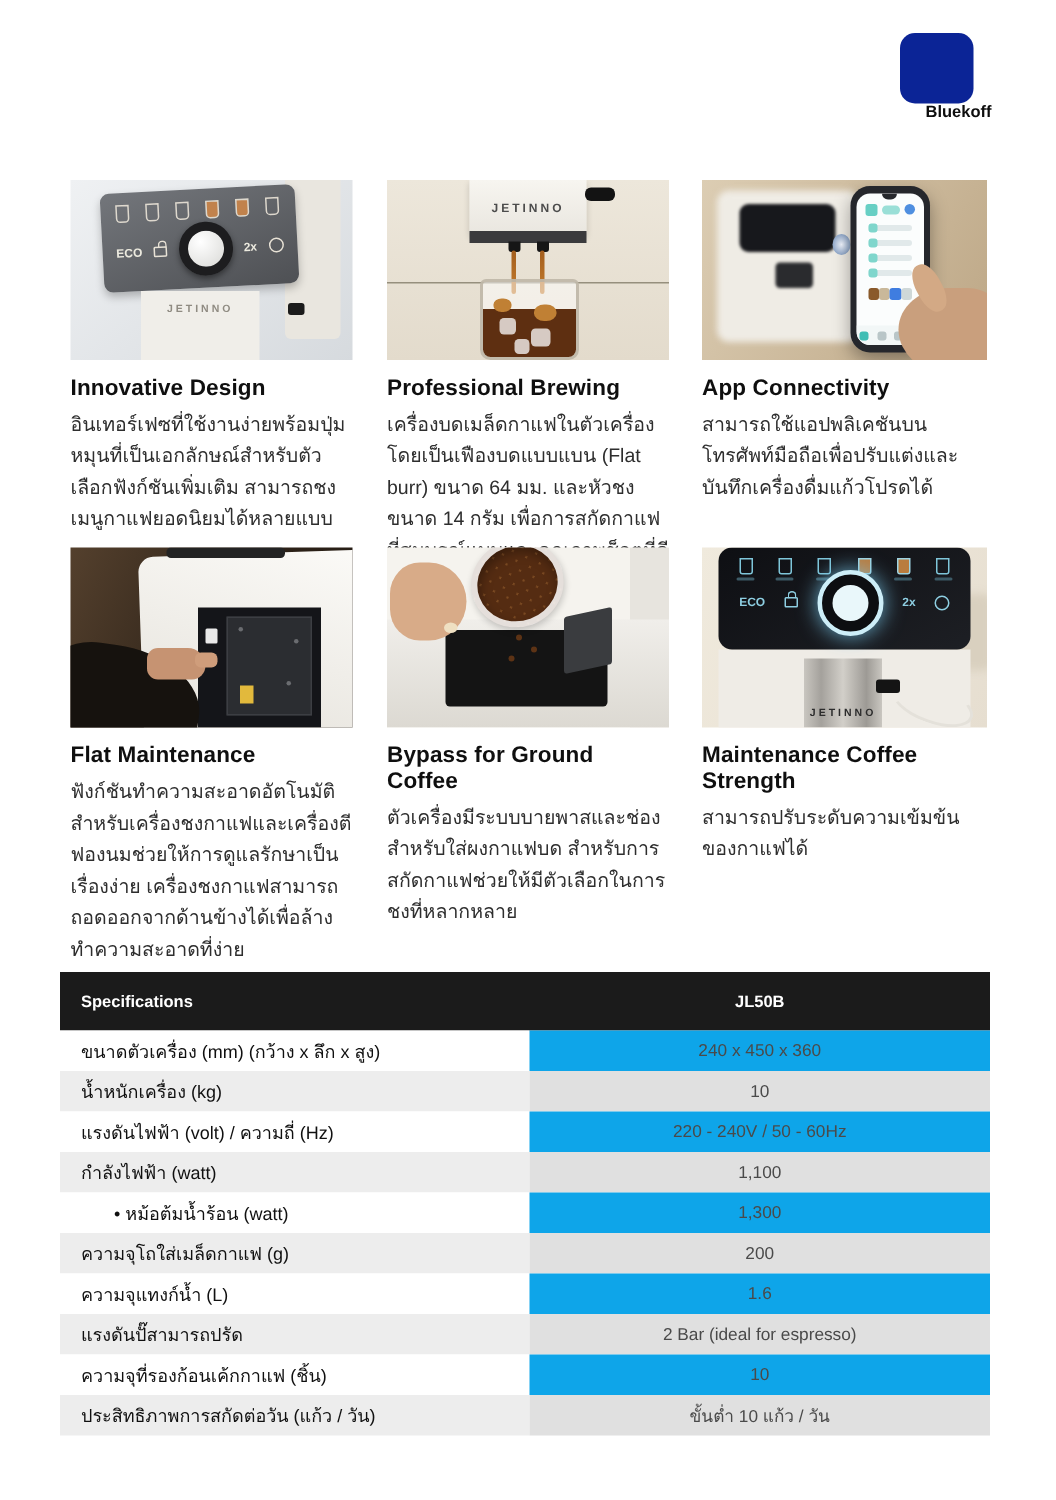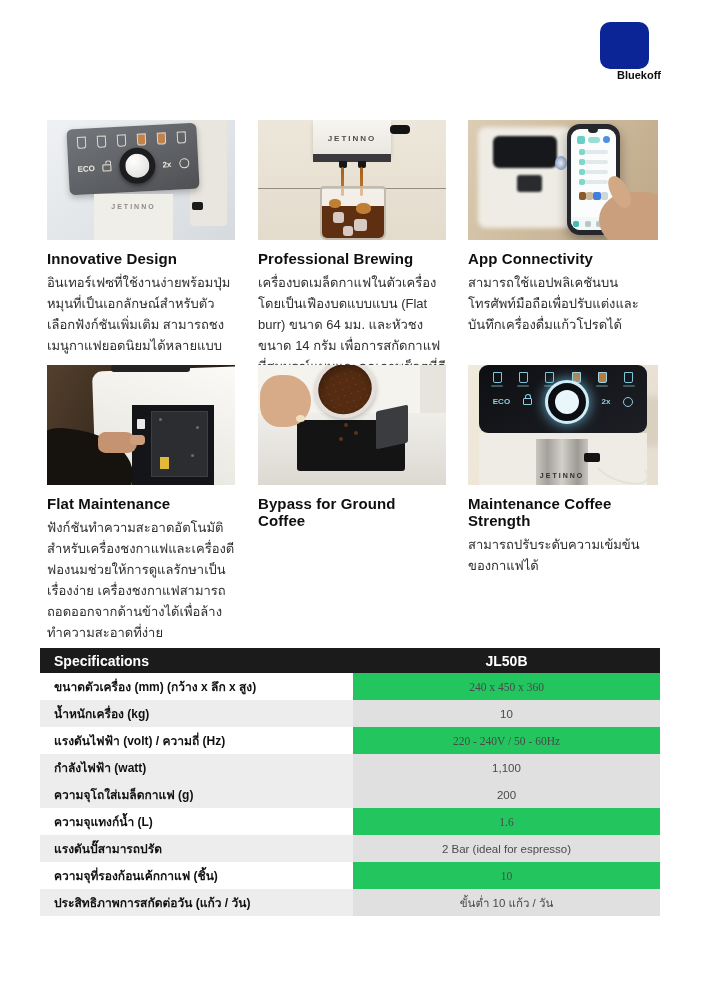--- a/index.html
+++ b/index.html
@@ -151,28 +151,28 @@
     background:linear-gradient(90deg,#c9c6c0,#a4a19c 22%,#d2cfc9 50%,#9d9a95 80%,#c9c6c0);
     display:flex; align-items:flex-end; justify-content:center; padding-bottom:6px; }
   .f6-brand { font-size:7px; letter-spacing:2px; color:#2c2c2c; font-weight:700; }
   .f6-spout { position:absolute; left:61%; top:73%; width:16px; height:9px; background:#141414; border-radius:2px; }
   .f6-tube { position:absolute; left:66%; top:76%; width:30%; height:22%;
     border:2px solid #e4e1da; border-radius:50%; border-top-color:transparent; border-left-color:transparent;
     transform:rotate(20deg); }
 
   
   .spec-table { position:absolute; left:40px; top:648px; width:620px; font-size:12px; }
-  .thead { display:flex; height:25px; background:#1b1b1b; color:#fff; font-size:14px; font-weight:700; }
+  .thead { display:flex; height:39px; background:#1b1b1b; color:#fff; font-size:11px; font-weight:700; }
   .th-label { flex:1; display:flex; align-items:center; padding-left:14px; }
   .th-value { width:307px; display:flex; align-items:center; justify-content:center;text-align:center; }
   .trow { display:flex; height:27px; }
-  .t-label { flex:1; display:flex; align-items:center; padding-left:14px; font-weight:700; color:#101010; }
+  .t-label { flex:1; display:flex; align-items:center; padding-left:14px; font-weight:400; color:#101010; }
   .t-value { width:307px; display:flex; align-items:center; justify-content:center;
     color:#4a4a4a; font-size:11.5px; }
-  .row-odd  .t-label { background:#ffffff; } .row-odd  .t-value { background:#22c55e;font-family:Liberation Serif, serif; }
+  .row-odd  .t-label { background:#ffffff; } .row-odd  .t-value { background:#0ea5e9; }
   .row-even .t-label { background:#ededed; } .row-even .t-value { background:#e0e0e0; }
   .indent .t-label { padding-left:36px; }
 </style>
 </head>
 <body>
 
 <div class="page">
 
   <div class="logo-square"></div>
   <div class="logo-text">Bluekoff</div>
@@ -298,20 +298,21 @@
       <div class="f5-open"></div>
       <div class="f5-lid"></div>
       <span class="f5-dot" style="left:46%;top:48%;"></span>
       <span class="f5-dot" style="left:51%;top:55%;"></span>
       <span class="f5-dot" style="left:43%;top:60%;"></span>
       <div class="f5-cup"></div>
       <div class="f5-hand"></div>
       <span class="f5-nail"></span>
     </div>
     <div class="feat-title">Bypass for Ground Coffee</div>
+    <div class="feat-desc">ตัวเครื่องมีระบบบายพาสและช่องสำหรับใส่ผงกาแฟบด สำหรับการสกัดกาแฟช่วยให้มีตัวเลือกในการชงที่หลากหลาย</div>
   </div>
 
   <div class="card c3 r2">
     <div class="fig fig6">
       <div class="f6-bgcup"></div>
       <div class="f6-body"></div>
       <div class="f6-panel">
         <div class="f6-cups">
           <span class="f6-cupcol">
               <span class="cupb"></span>
@@ -370,20 +371,24 @@
       <div class="t-value">10</div>
     </div>
     <div class="trow row-odd">
       <div class="t-label">แรงดันไฟฟ้า (volt) / ความถี่ (Hz)</div>
       <div class="t-value">220 - 240V / 50 - 60Hz</div>
     </div>
     <div class="trow row-even">
       <div class="t-label">กำลังไฟฟ้า (watt)</div>
       <div class="t-value">1,100</div>
     </div>
+    <div class="trow row-odd indent">
+      <div class="t-label">• หม้อต้มน้ำร้อน (watt)</div>
+      <div class="t-value">1,300</div>
+    </div>
     <div class="trow row-even">
       <div class="t-label">ความจุโถใส่เมล็ดกาแฟ (g)</div>
       <div class="t-value">200</div>
     </div>
     <div class="trow row-odd">
       <div class="t-label">ความจุแทงก์น้ำ (L)</div>
       <div class="t-value">1.6</div>
     </div>
     <div class="trow row-even">
       <div class="t-label">แรงดันปั๊สามารถปรัด</div>

